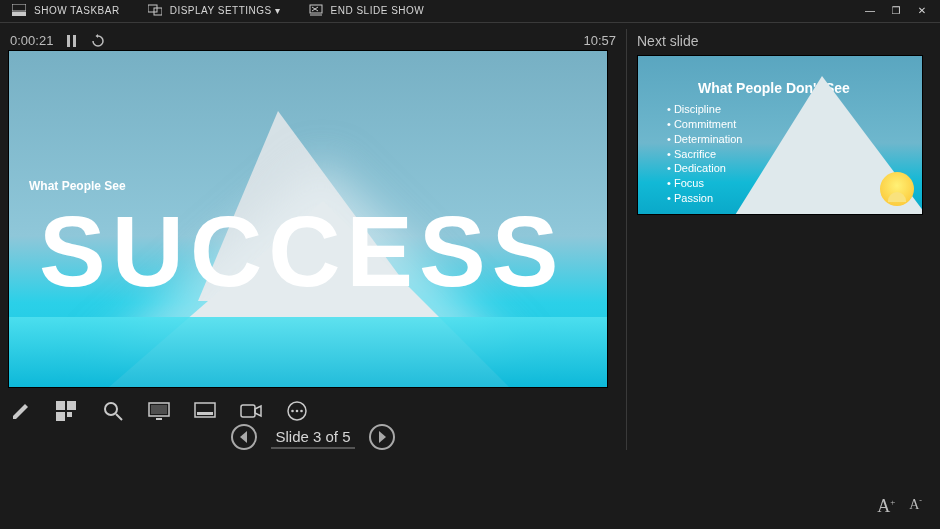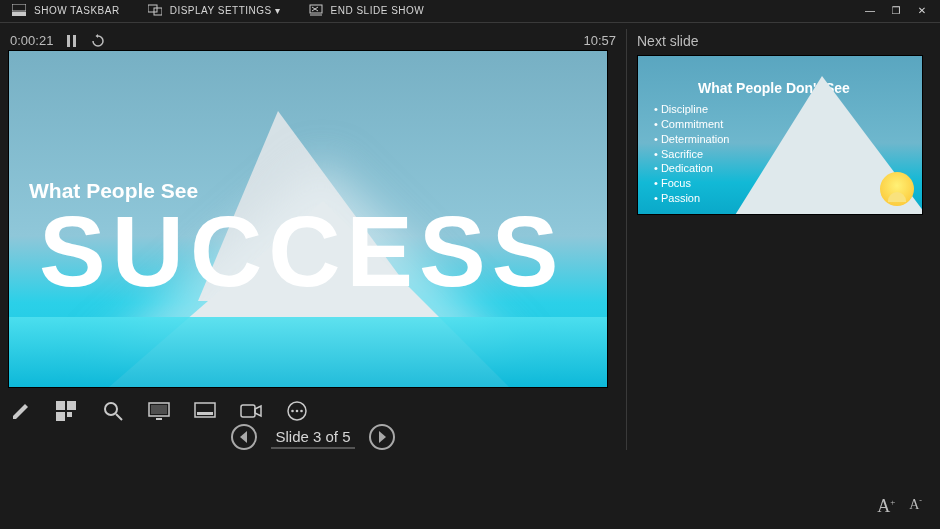--- a/index.html
+++ b/index.html
@@ -15,36 +15,36 @@
   .left { width:610px; }
   .right { width:296px; border-left:1px solid #3a3a3a; padding-left:10px; }
   .timerow { display:flex; align-items:center; gap:12px; color:#bdbdbd; font-size:13px; padding:4px 2px 2px; }
   .timerow .clock { margin-left:auto; }
   .pausebtn,.resetbtn { width:14px; height:14px; display:inline-flex; align-items:center; justify-content:center; }
   
   .slide { width:600px; height:338px; background:linear-gradient(to bottom,#77b0c4 0%,#8fc7d9 55%,#2bd0e8 75%,#14c4e0 100%); position:relative; overflow:hidden; border:1px solid #000; }
   .iceberg { position:absolute; left:50%; top:150px; transform:translateX(-50%); width:0; height:0; border-left:230px solid transparent; border-right:200px solid transparent; border-bottom:200px solid #e4ebee; filter:drop-shadow(0 -40px 20px rgba(240,246,248,0.5)); }
   .iceberg2 { position:absolute; left:50%; top:60px; transform:translateX(-50%); width:0; height:0; border-left:80px solid transparent; border-right:140px solid transparent; border-bottom:190px solid #d6e1e6; }
   .water { position:absolute; bottom:0; left:0; right:0; height:70px; background:linear-gradient(to bottom,#4fe0ef,#0db7d8); opacity:0.9; }
-  .wps { position:absolute; left:20px; top:128px; color:#fff; font-weight:600; font-size:21px; }
+  .wps { position:absolute; left:20px; top:128px; color:#fff; font-weight:600; font-size:12px; }
   .success { position:absolute; left:30px; top:150px; color:#fff; font-weight:800; font-size:100px; letter-spacing:6px; line-height:1; font-family:Arial,sans-serif; }
   
   .tools { display:flex; align-items:center; gap:24px; padding:12px 2px 0; }
   .tools .tool { width:22px; height:22px; display:flex; align-items:center; justify-content:center; cursor:pointer; }
   .tools svg { fill:#c9c9c9; }
   
   .nav { display:flex; align-items:center; justify-content:center; gap:14px; margin-top:2px; }
   .circ { width:26px; height:26px; border:2px solid #a9a9a9; border-radius:50%; display:flex; align-items:center; justify-content:center; cursor:pointer; }
   .navlabel { font-size:15px; color:#d6d6d6; border-bottom:2px solid #555; padding:2px 4px; }
   
   .nextlabel { font-size:14px; color:#bdbdbd; padding:4px 0 6px; }
   .thumb { width:286px; height:160px; background:linear-gradient(to bottom,#5aa6c0 0%,#6eb7cd 55%,#12b9d6 80%,#0aa9c9 100%); position:relative; border:1px solid #000; overflow:hidden; }
   .thumb .berg { position:absolute; right:-20px; top:20px; width:0;height:0; border-left:100px solid transparent; border-right:120px solid transparent; border-bottom:160px solid #dfe9ec; }
   .thumb h3 { color:#fff; font-size:14px; font-weight:700; padding:24px 0 6px 16px;margin-left:44px; }
-  .thumb ul { list-style:none; padding-left:16px; }
+  .thumb ul { list-style:none; padding-left:29px; }
   .thumb li { color:#fff; font-size:11px; line-height:1.35; }
   .thumb li::before { content:"• "; }
   .avatar { position:absolute; right:8px; bottom:8px; width:34px; height:34px; border-radius:50%; background:radial-gradient(circle at 50% 40%,#fff176,#fbc02d); display:flex; align-items:flex-end; justify-content:center; }
   .avatar::after { content:""; width:18px; height:10px; background:#f9e27d; border-radius:10px 10px 0 0; margin-bottom:4px; }
   .notes { font-size:15px; color:#cfcfcf; padding:14px 2px 0; line-height:1.35; }
   .notes ul { list-style:none; margin-top:4px; }
   .notes li::before { content:"-  "; }
   .fontctrls { position:absolute; bottom:12px; right:18px; display:flex; gap:14px; }
   .fontctrls .fc { font-family:"Times New Roman",serif; color:#bdbdbd; cursor:pointer; }
 </style>

